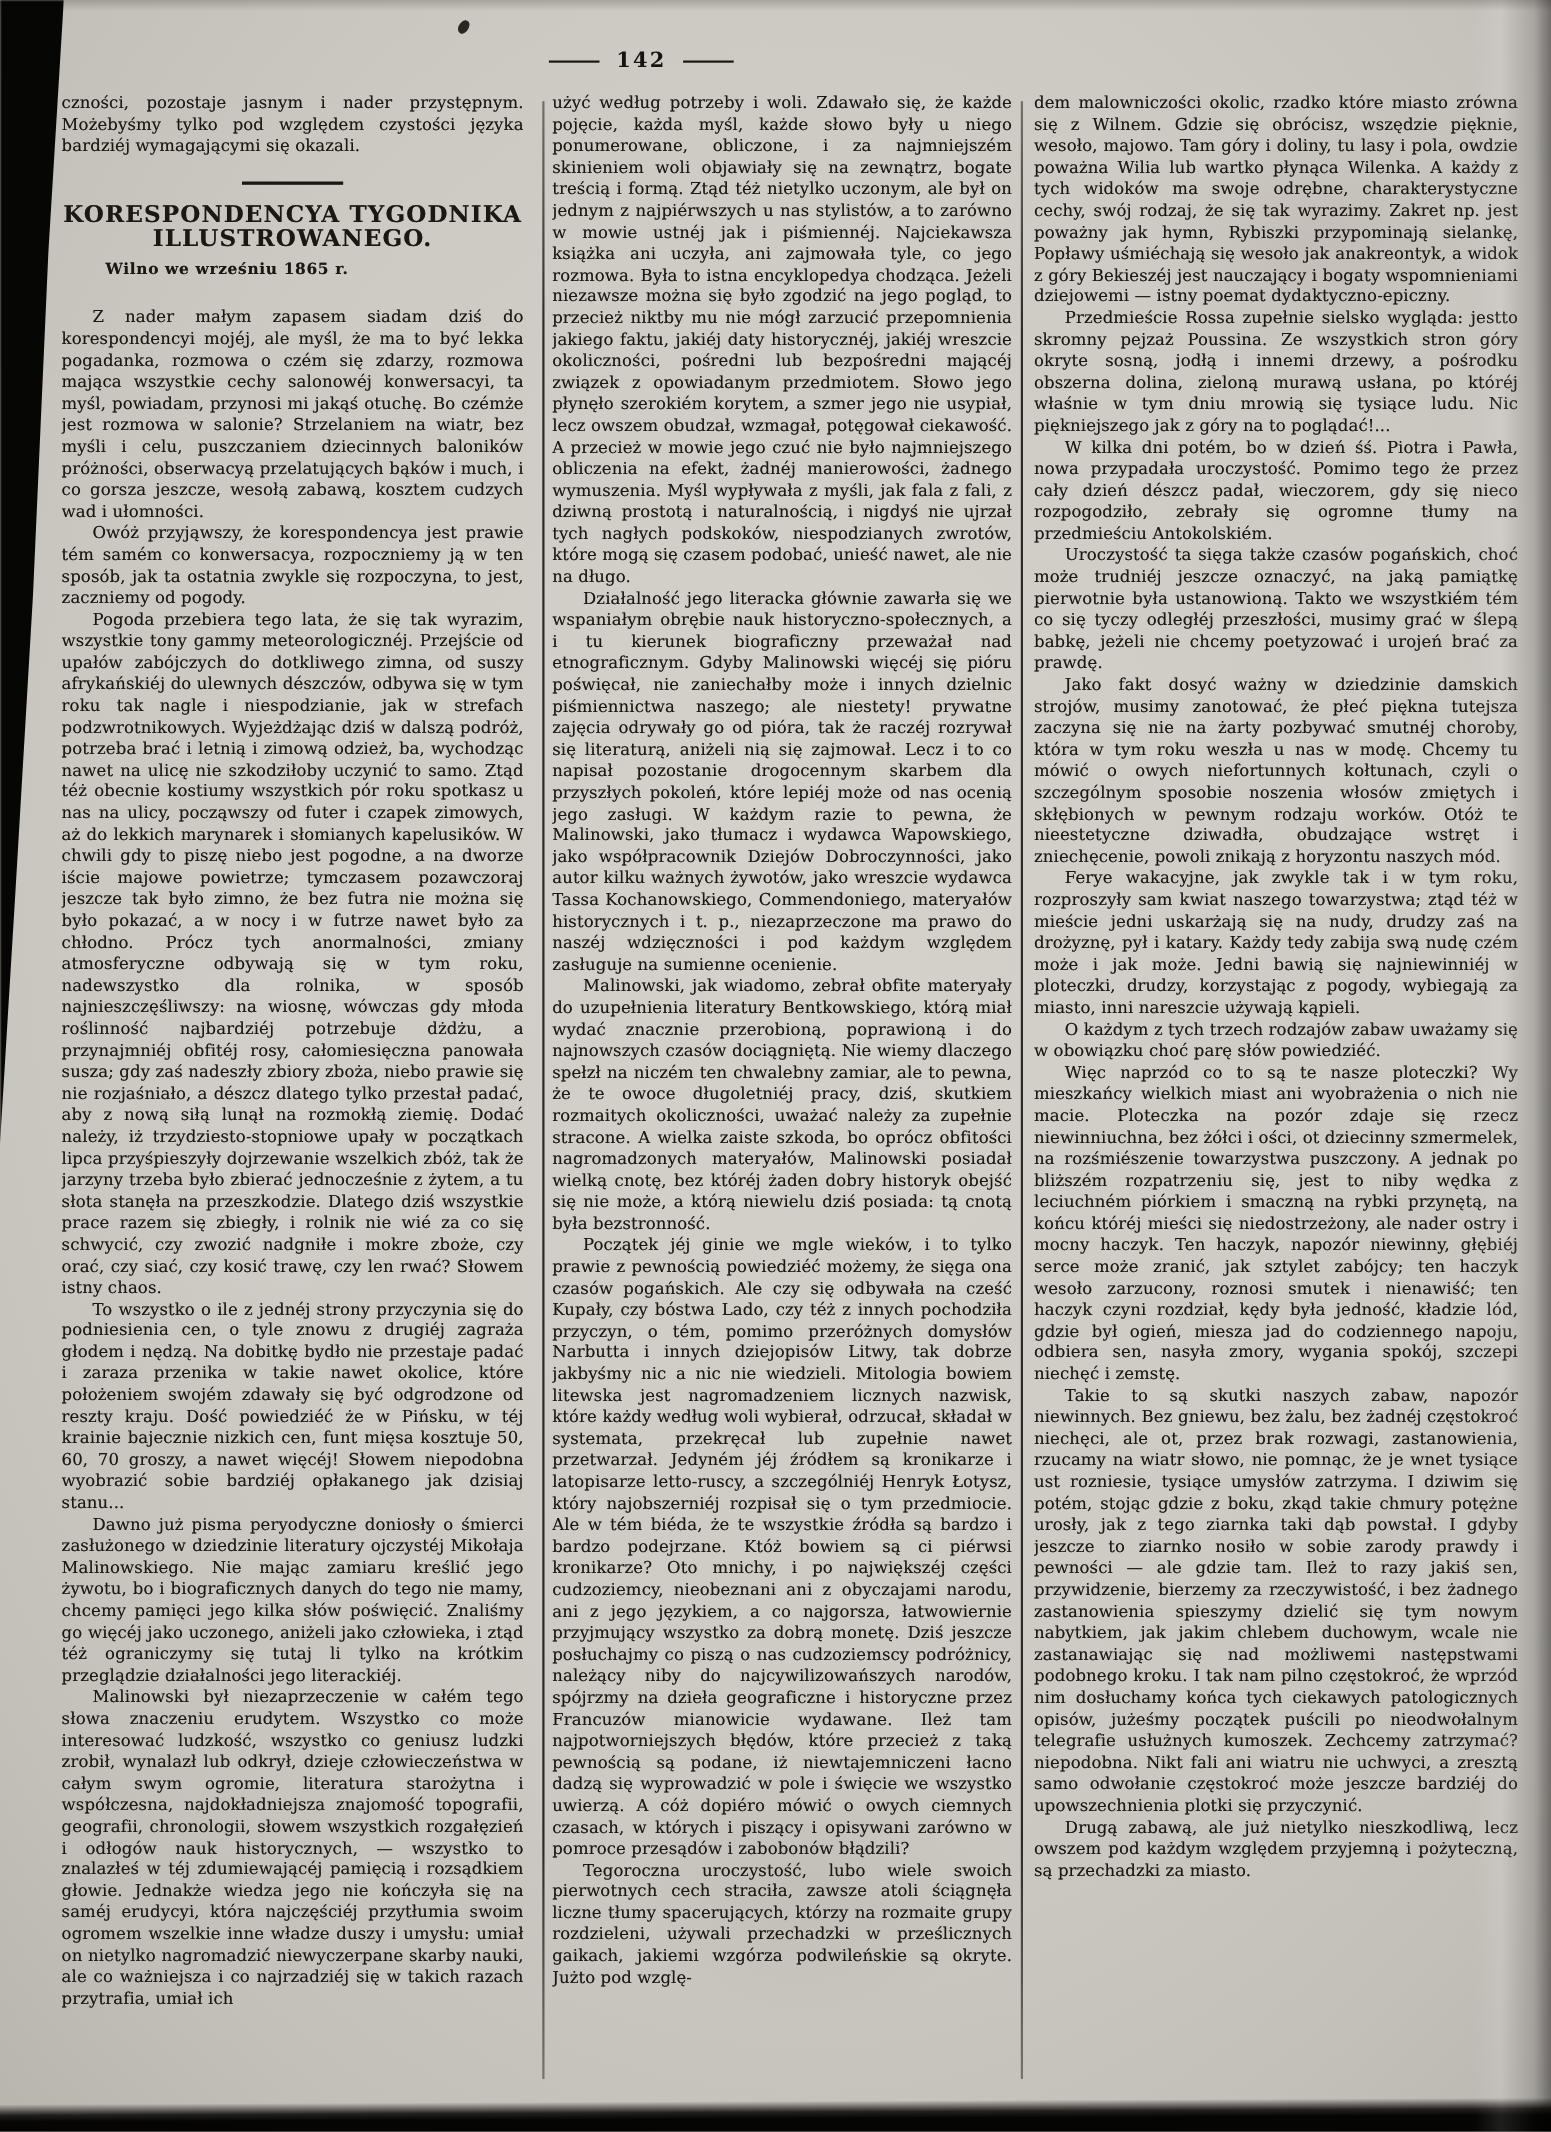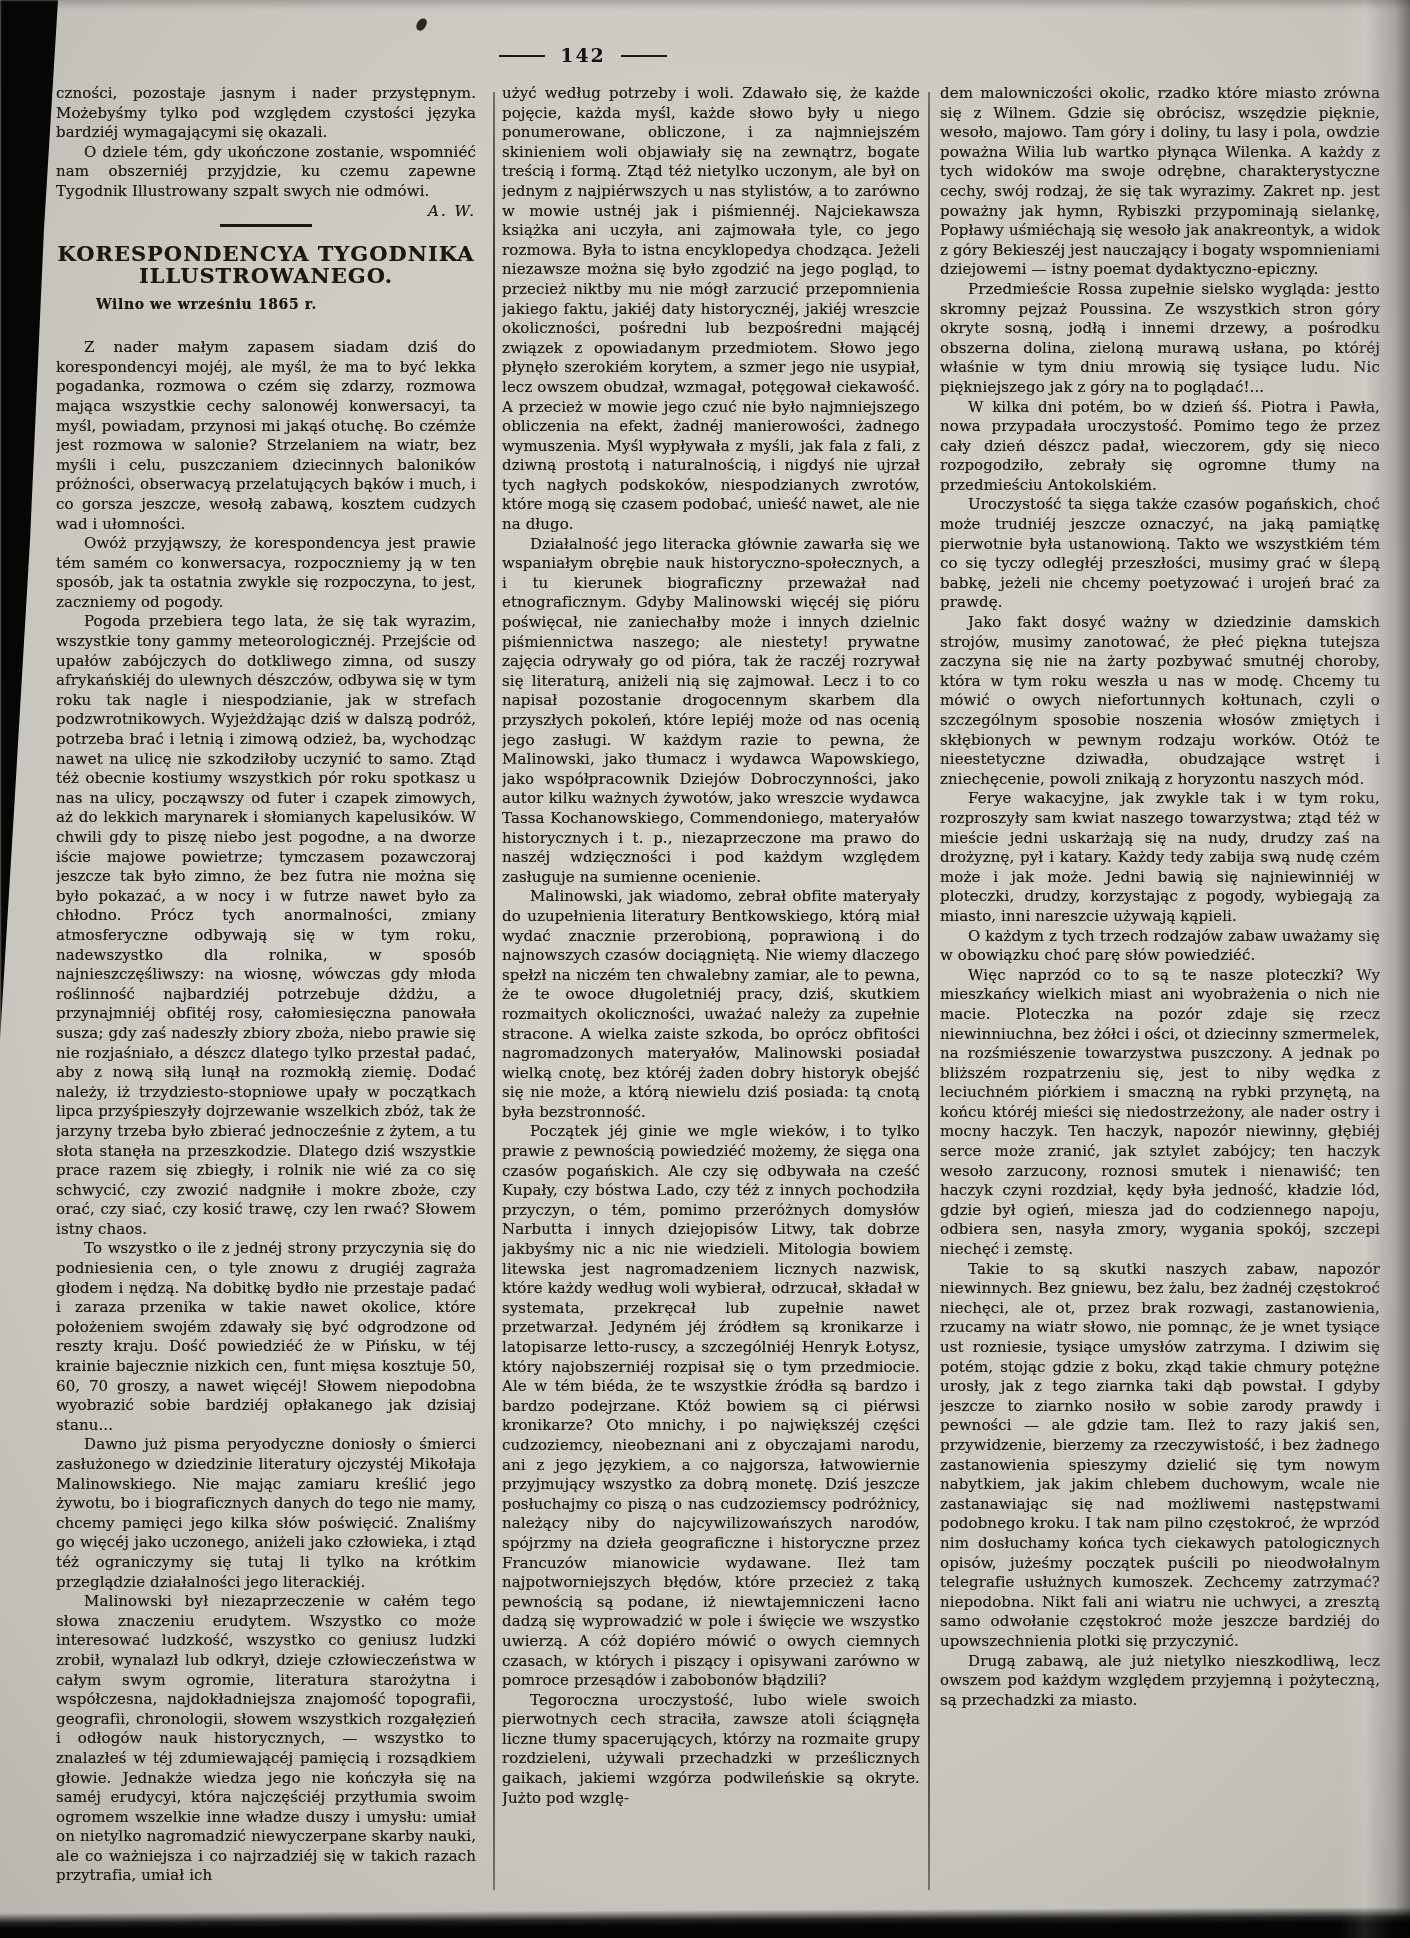--- a/index.html
+++ b/index.html
@@ -70,21 +70,20 @@
   <div class="pageno">
     <span class="dash"></span>
     <span>142</span>
     <span class="dash"></span>
   </div>
 
   <div class="ink-speck"></div>
 
   <div class="col col1">
     <p class="para first">czności, pozostaje jasnym i nader przystępnym. Możebyśmy tylko pod względem czystości języka bardziéj wymagającymi się okazali.</p>
-    <p class="para"><span>O dziele tém, gdy ukończone zostanie, wspomniéć nam obszerniéj przyjdzie, ku czemu zapewne Tygodnik Illustrowany szpalt swych nie odmówi.</span><span class="sig">A. W.</span></p>
     <div class="rule"></div>
     <h1 class="headline">KORESPONDENCYA TYGODNIKA ILLUSTROWANEGO.</h1>
     <div class="dateline">Wilno we wrześniu 1865 r.</div>
     <p class="para">Z nader małym zapasem siadam dziś do korespondencyi mojéj, ale myśl, że ma to być lekka pogadanka, rozmowa o czém się zdarzy, rozmowa mająca wszystkie cechy salonowéj konwersacyi, ta myśl, powiadam, przynosi mi jakąś otuchę. Bo czémże jest rozmowa w salonie? Strzelaniem na wiatr, bez myśli i celu, puszczaniem dziecinnych baloników próżności, obserwacyą przelatujących bąków i much, i co gorsza jeszcze, wesołą zabawą, kosztem cudzych wad i ułomności.</p>
     <p class="para">Owóż przyjąwszy, że korespondencya jest prawie tém samém co konwersacya, rozpoczniemy ją w ten sposób, jak ta ostatnia zwykle się rozpoczyna, to jest, zaczniemy od pogody.</p>
     <p class="para">Pogoda przebiera tego lata, że się tak wyrazim, wszystkie tony gammy meteorologicznéj. Przejście od upałów zabójczych do dotkliwego zimna, od suszy afrykańskiéj do ulewnych dészczów, odbywa się w tym roku tak nagle i niespodzianie, jak w strefach podzwrotnikowych. Wyjeżdżając dziś w dalszą podróż, potrzeba brać i letnią i zimową odzież, ba, wychodząc nawet na ulicę nie szkodziłoby uczynić to samo. Ztąd téż obecnie kostiumy wszystkich pór roku spotkasz u nas na ulicy, począwszy od futer i czapek zimowych, aż do lekkich marynarek i słomianych kapelusików. W chwili gdy to piszę niebo jest pogodne, a na dworze iście majowe powietrze; tymczasem pozawczoraj jeszcze tak było zimno, że bez futra nie można się było pokazać, a w nocy i w futrze nawet było za chłodno. Prócz tych anormalności, zmiany atmosferyczne odbywają się w tym roku, nadewszystko dla rolnika, w sposób najnieszczęśliwszy: na wiosnę, wówczas gdy młoda roślinność najbardziéj potrzebuje dżdżu, a przynajmniéj obfitéj rosy, całomiesięczna panowała susza; gdy zaś nadeszły zbiory zboża, niebo prawie się nie rozjaśniało, a dészcz dlatego tylko przestał padać, aby z nową siłą lunął na rozmokłą ziemię. Dodać należy, iż trzydziesto-stopniowe upały w początkach lipca przyśpieszyły dojrzewanie wszelkich zbóż, tak że jarzyny trzeba było zbierać jednocześnie z żytem, a tu słota stanęła na przeszkodzie. Dlatego dziś wszystkie prace razem się zbiegły, i rolnik nie wié za co się schwycić, czy zwozić nadgniłe i mokre zboże, czy orać, czy siać, czy kosić trawę, czy len rwać? Słowem istny chaos.</p>
     <p class="para">To wszystko o ile z jednéj strony przyczynia się do podniesienia cen, o tyle znowu z drugiéj zagraża głodem i nędzą. Na dobitkę bydło nie przestaje padać i zaraza przenika w takie nawet okolice, które położeniem swojém zdawały się być odgrodzone od reszty kraju. Dość powiedziéć że w Pińsku, w téj krainie bajecznie nizkich cen, funt mięsa kosztuje 50, 60, 70 groszy, a nawet więcéj! Słowem niepodobna wyobrazić sobie bardziéj opłakanego jak dzisiaj stanu...</p>
     <p class="para">Dawno już pisma peryodyczne doniosły o śmierci zasłużonego w dziedzinie literatury ojczystéj Mikołaja Malinowskiego. Nie mając zamiaru kreślić jego żywotu, bo i biograficznych danych do tego nie mamy, chcemy pamięci jego kilka słów poświęcić. Znaliśmy go więcéj jako uczonego, aniżeli jako człowieka, i ztąd téż ograniczymy się tutaj li tylko na krótkim przeglądzie działalności jego literackiéj.</p>
     <p class="para">Malinowski był niezaprzeczenie w całém tego słowa znaczeniu erudytem. Wszystko co może interesować ludzkość, wszystko co geniusz ludzki zrobił, wynalazł lub odkrył, dzieje człowieczeństwa w całym swym ogromie, literatura starożytna i współczesna, najdokładniejsza znajomość topografii, geografii, chronologii, słowem wszystkich rozgałęzień i odłogów nauk historycznych, — wszystko to znalazłeś w téj zdumiewającéj pamięcią i rozsądkiem głowie. Jednakże wiedza jego nie kończyła się na saméj erudycyi, która najczęściéj przytłumia swoim ogromem wszelkie inne władze duszy i umysłu: umiał on nietylko nagromadzić niewyczerpane skarby nauki, ale co ważniejsza i co najrzadziéj się w takich razach przytrafia, umiał ich</p>
   </div>

